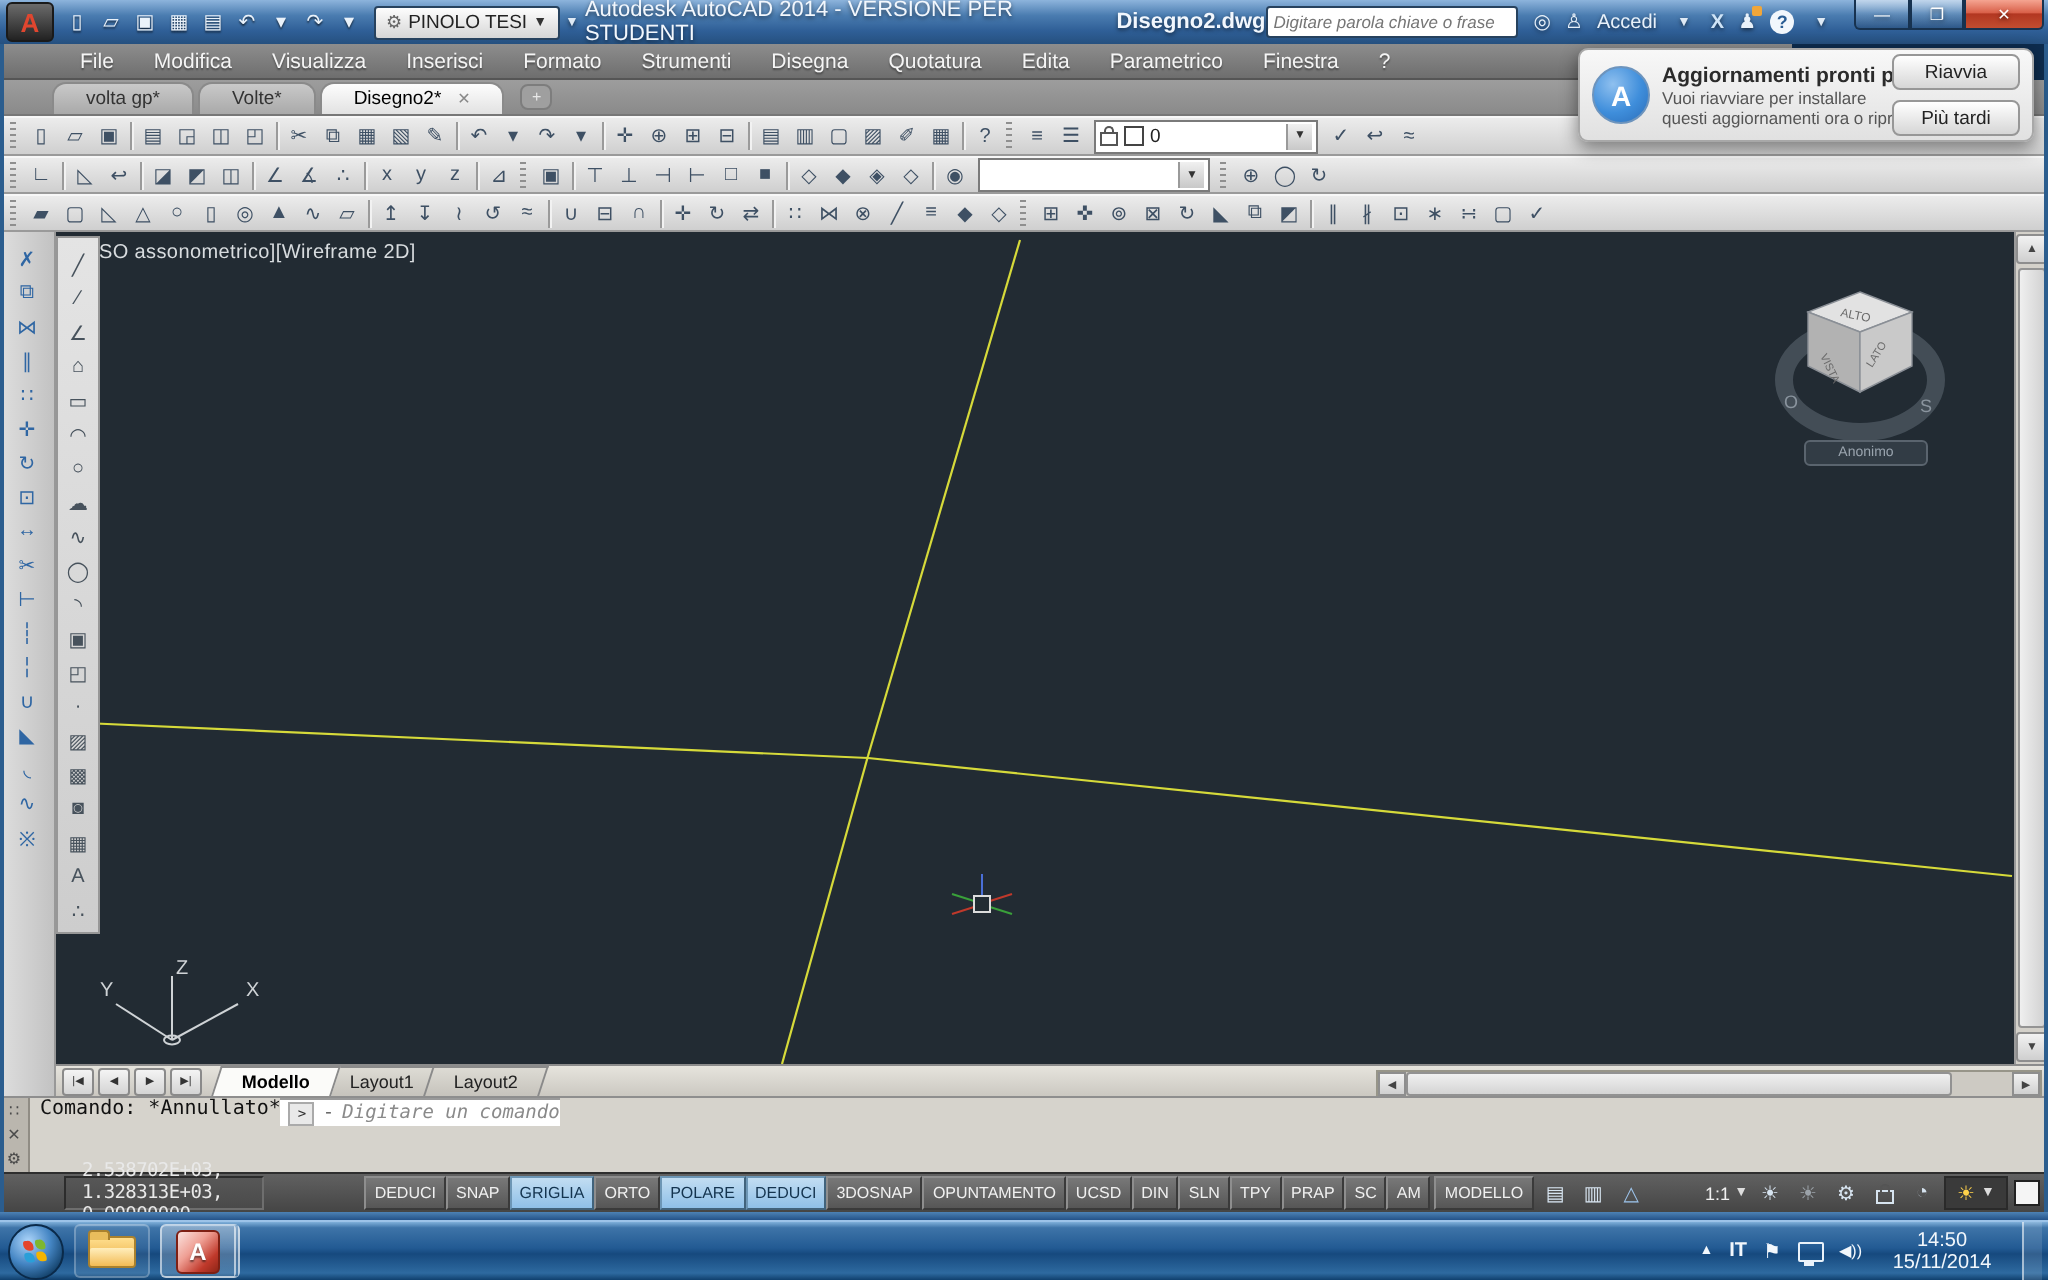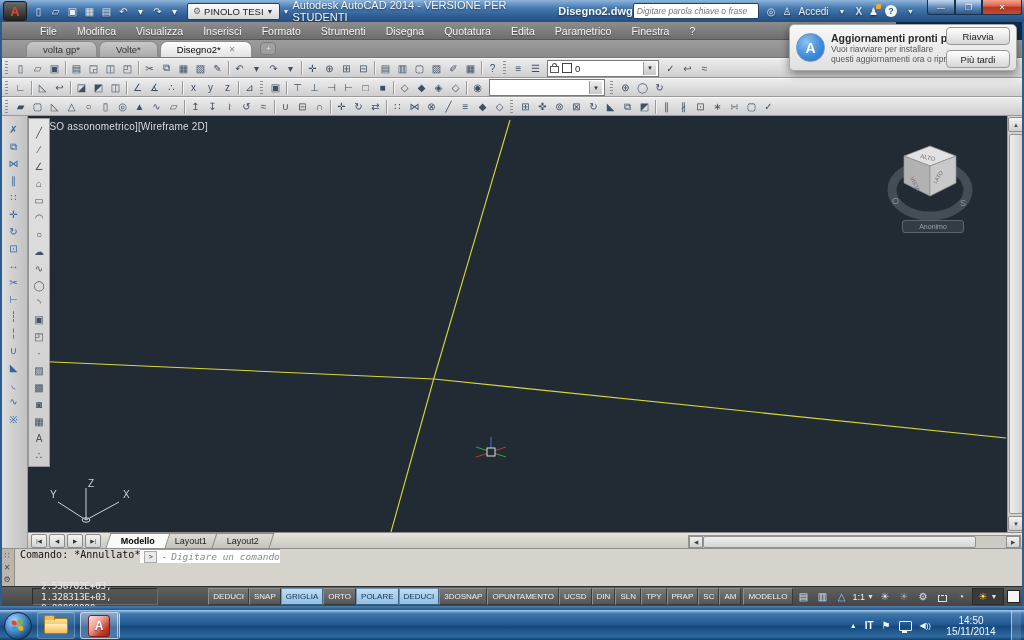--- a/index.html
+++ b/index.html
@@ -128,21 +128,21 @@
     background:linear-gradient(#616161,#454545);border-top:1px solid #2e2e2e;padding:0 4px;box-sizing:border-box;}
   .coords{width:225px;height:15px;margin-left:28px;display:flex;align-items:center;padding:0 8px;
     background:linear-gradient(#575757,#4a4a4a);border:1px solid;border-color:#2c2c2c #6e6e6e #6e6e6e #2c2c2c;
     color:#e9e9e9;font-size:9.5px;font-family:"DejaVu Sans Mono",monospace;letter-spacing:-.3px;}
   .toggles{display:flex;margin-left:48px;}
   .sttg{height:15px;padding:0 4px;display:flex;align-items:center;font-size:8px;color:#f0f0f0;
     background:linear-gradient(#787878,#565656);border:1px solid;border-color:#8e8e8e #3a3a3a #3a3a3a #8e8e8e;}
   .sttg.on{background:linear-gradient(#c2ddf2,#8fc0e8);color:#14344f;border-color:#6d96b5 #41637c #41637c #6d96b5;}
   .stright{margin-left:auto;display:flex;align-items:center;gap:3px;}
   .stico{width:16px;display:flex;align-items:center;justify-content:center;font-size:10px;color:#d7e4f0;}
-  .scaletxt{color:#f0f0f0;font-size:9px;display:flex;align-items:center;gap:2px;}
+  .scaletxt{color:#f0f0f0;font-size:9px;display:flex;align-items:center;gap:2px;margin-left:26px;}
   .bulbslot{width:30px;height:15px;background:#3a3a3a;border:1px solid #2a2a2a;display:flex;align-items:center;
     justify-content:center;gap:3px;}
   .bulb{color:#ffd24a;font-size:10px;}
   .cleanscr{width:11px;height:11px;background:#f5f5f5;border:1px solid #222;}
   .winframe-b{left:0;top:606px;width:1024px;height:4px;background:linear-gradient(#4d82b5,#24538a);}
   .winframe-l{left:0;top:22px;width:2px;height:584px;background:#2b5d8e;z-index:40;}
   .winframe-r{right:0;top:22px;width:2px;height:584px;background:#2b5d8e;z-index:40;}
   
   .taskbar{left:0;top:610px;width:1024px;height:30px;display:flex;align-items:center;
     background:linear-gradient(180deg,#7fb0da 0%,#3e74a8 10%,#225a93 45%,#16497e 55%,#2e6aa0 88%,#10406e 100%);

